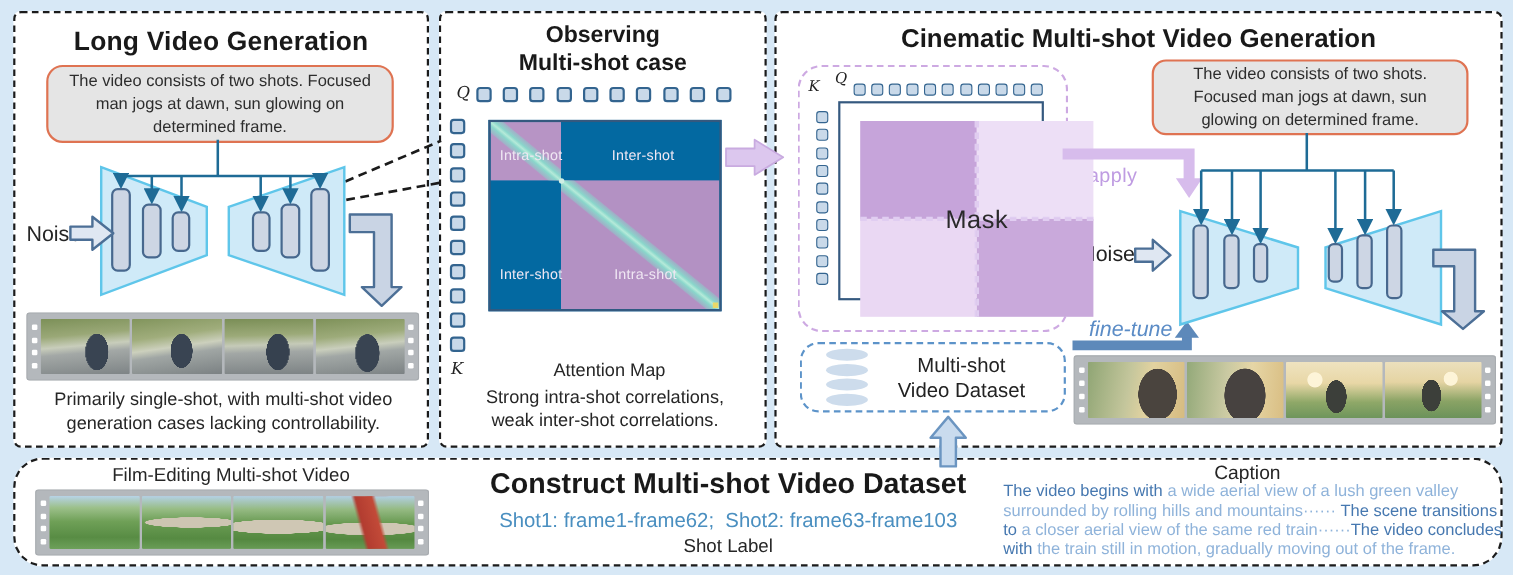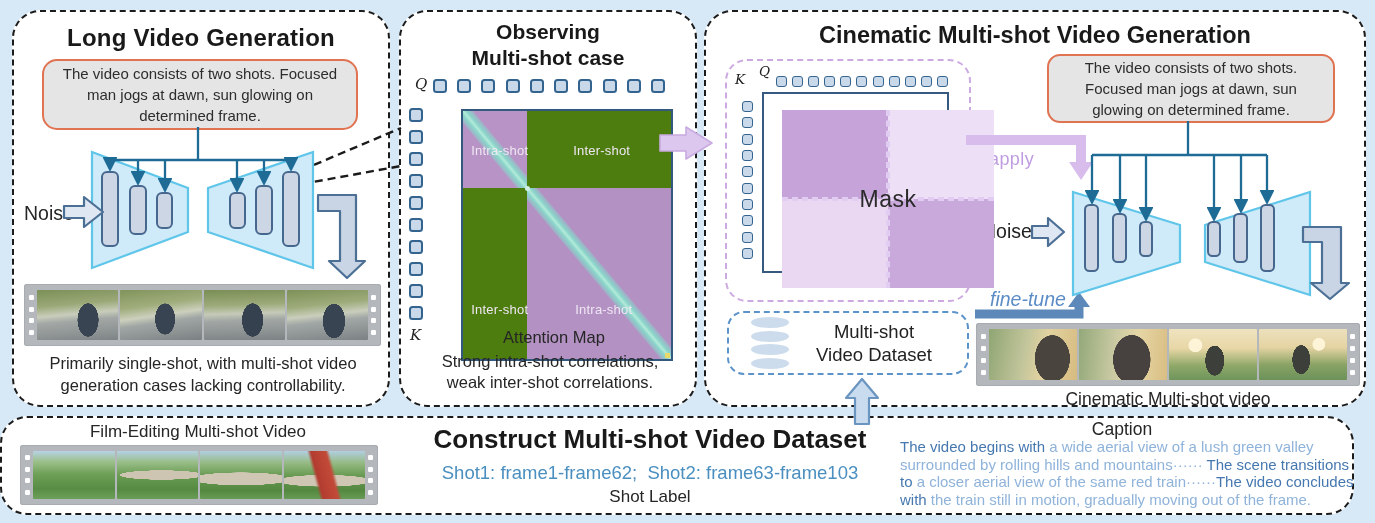--- a/index.html
+++ b/index.html
@@ -1,34 +1,34 @@
 <!DOCTYPE html>
 <html><head>
 <meta charset="utf-8">
 <style>
   html,body{margin:0;padding:0;background:#d7e8f6;}
   #canvas{position:relative;width:1375px;height:523px;background:#d7e8f6;overflow:hidden;
           font-family:"Liberation Sans","DejaVu Sans",sans-serif;color:#262626;}
-  .panel{position:absolute;background:#ffffff;border:2.6px dashed #1b1b1b;border-radius:28px;box-sizing:border-box;z-index:1;}
+  .panel{position:absolute;background:#ffffff;border:2.6px dashed #1b1b1b;border-radius:7px;box-sizing:border-box;z-index:1;}
   .abs{position:absolute;}
   .ctr{text-align:center;}
   .ptitle{font-size:24px;font-weight:600;color:#191919;letter-spacing:.2px;}
   .prompt{position:absolute;background:#e5e5e5;border:2.6px solid #df7352;border-radius:15px;
           box-sizing:border-box;display:flex;align-items:center;justify-content:center;
           font-size:15px;line-height:1.42;color:#2d2d2d;text-align:center;padding:4px 10px;}
   .serifvar{font-family:"DejaVu Serif","Liberation Serif",serif;font-style:italic;font-size:15px;color:#222;}
   
   .toks{position:absolute;display:flex;}
   .toks.row{flex-direction:row;justify-content:space-between;align-items:center;}
   .toks.col{flex-direction:column;justify-content:space-between;align-items:center;}
   .tok{background:#c9d9e9;border:2px solid #33648f;border-radius:3.5px;box-sizing:border-box;flex:0 0 auto;}
   .t14 .tok{width:14px;height:14px;}
   .t11 .tok{width:11px;height:11px;border-width:1.7px;border-radius:3px;}
   
-  .attmap{position:absolute;left:60px;top:97px;width:212px;height:252px;background:#4d7c0f;
+  .attmap{position:absolute;left:43px;top:97px;width:212px;height:174px;background:#0369a1;
           border:2.6px solid #34597f;box-sizing:border-box;overflow:hidden;}
   .map-q{position:absolute;}
   .diag{background-image:linear-gradient(to bottom left,
         rgba(134,214,203,0) calc(50% - 8px), rgba(134,214,203,.45) calc(50% - 7px),
         #8ad6cb calc(50% - 2.5px), #b5ead9 50%, #8ad6cb calc(50% + 2.5px),
         rgba(134,214,203,.45) calc(50% + 7px), rgba(134,214,203,0) calc(50% + 8px));}
   .q-tl{left:0;top:0;width:31%;height:31%;background-color:#b794c5;}
   .q-br{left:31%;top:31%;width:69%;height:69%;background-color:#b391c3;}
   .map-lab{position:absolute;color:#efe7f3;font-size:13px;letter-spacing:.2px;}
   .map-dot{position:absolute;right:1px;bottom:1px;width:5px;height:5px;background:#ead969;}
@@ -248,24 +248,23 @@
         <div class="frame cine3"></div>
         <div class="frame cine4"></div>
       </div>
       <div class="holes">
           <span class="hole"></span>
           <span class="hole"></span>
           <span class="hole"></span>
           <span class="hole"></span>
         </div>
     </div>
-    <div class="abs ctr" style="left:270px;top:377px;width:384px;font-size:17.5px;">Cinematic Multi-shot video</div>
   </div>
 
-  <div class="panel" style="left:0;top:416px;width:1354px;height:99px;border-radius:27px;">
+  <div class="panel" style="left:12px;top:416px;width:1354px;height:99px;border-radius:27px;">
     <div class="abs ctr" style="left:16px;top:4px;width:360px;font-size:17px;">Film-Editing Multi-shot Video</div>
     <div class="strip" style="left:18px;top:27px;width:358px;height:60px;">
       <div class="holes">
           <span class="hole"></span>
           <span class="hole"></span>
           <span class="hole"></span>
           <span class="hole"></span>
         </div>
       <div class="frames">
         <div class="frame valley1"></div>

